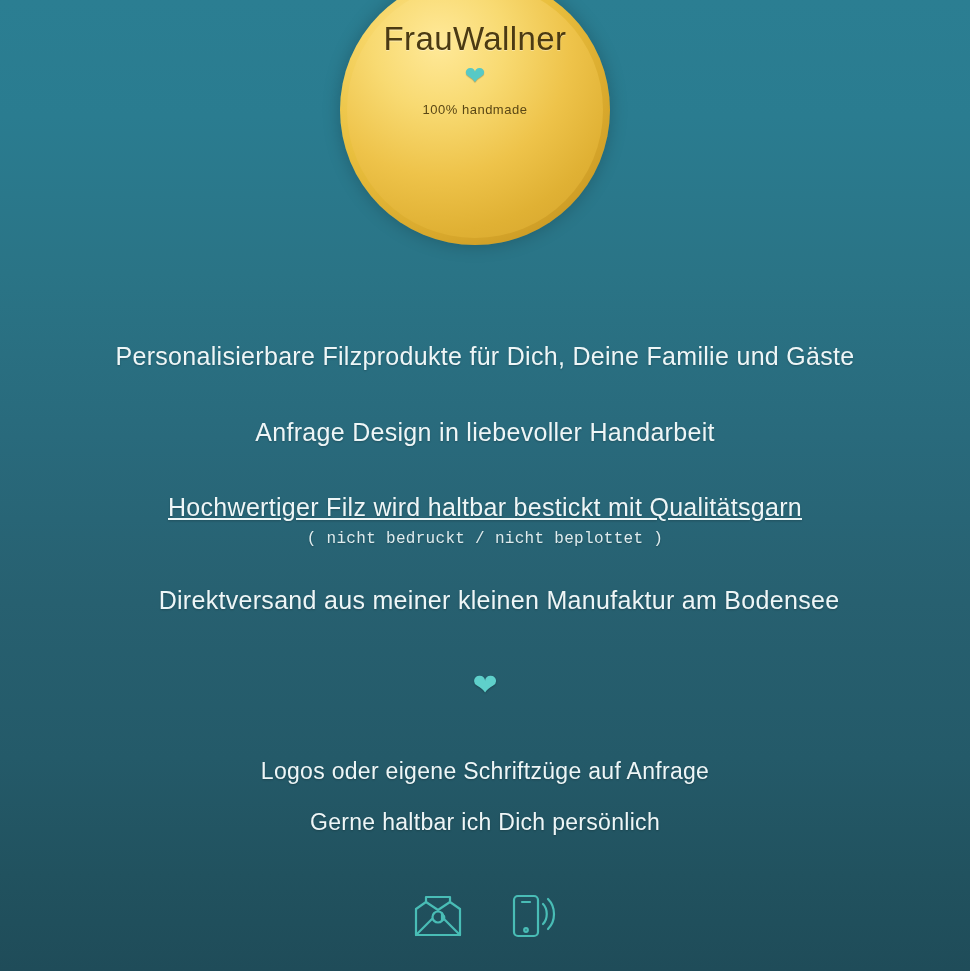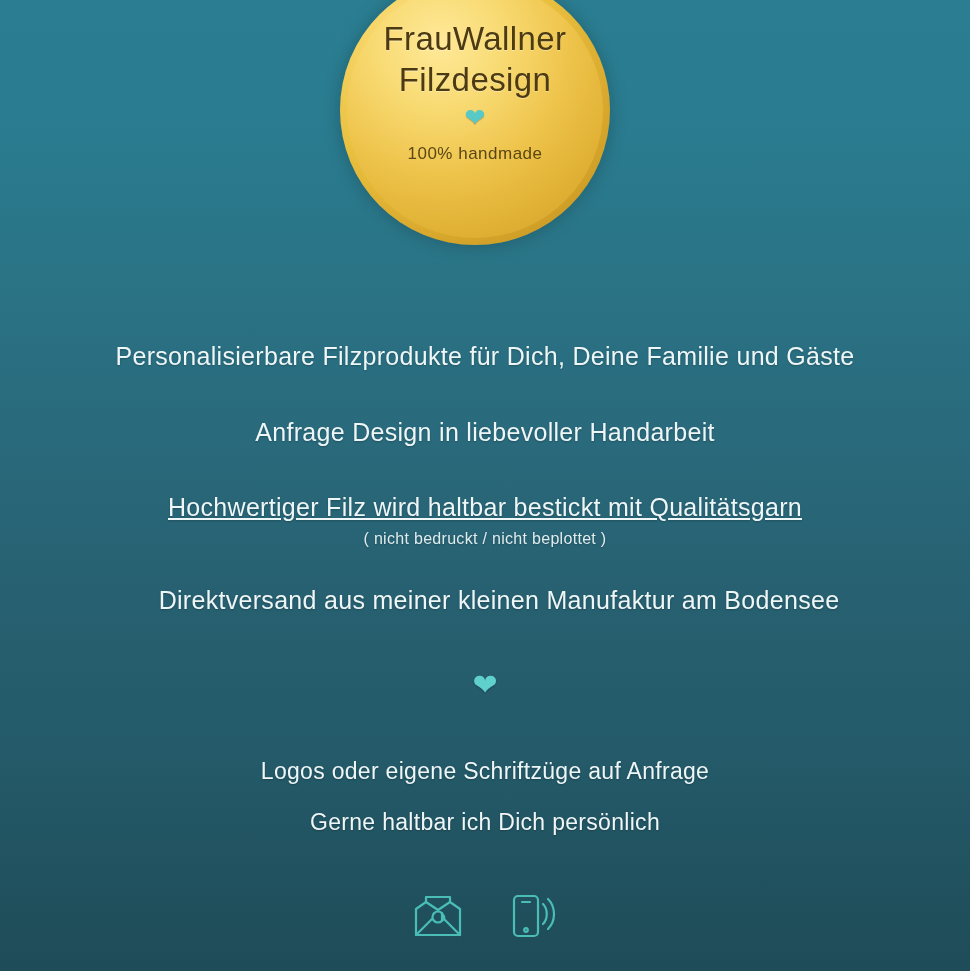--- a/index.html
+++ b/index.html
@@ -78,21 +78,21 @@
   .logo-heart {
     margin-top: 4px;
     font-size: 25px;
     line-height: 1;
     color: #57c9c6;
     text-shadow: 0 1px 1px rgba(0,0,0,0.25);
   }
   .logo-tag {
     margin-top: 14px;
     color: #5a4715;
-    font-size: 17px;
+    font-size: 13px;
     letter-spacing: 0.5px;
   }
 
   
   .content {
     position: absolute;
     top: 330px;
     left: 0;
     width: 970px;
     text-align: center;
@@ -104,20 +104,21 @@
     text-shadow: 0 1px 2px rgba(0,0,0,0.22);
   }
   .line-1 { font-size: 25px; margin-top: 12px; }
   .line-2 { font-size: 25px; margin-top: 47px; }
   .line-3 { font-size: 25px; margin-top: 46px; text-decoration: underline; }
   .line-3-sub {
     font-size: 16px;
     margin-top: 8px;
     color: #dfecee;
     font-weight: 300;
+    font-family: Liberation Mono, monospace;
   }
   .line-4 { font-size: 25px; margin-top: 38px; margin-left: 28px; }
   .heart-divider {
     margin-top: 55px;
     font-size: 30px;
     line-height: 1;
     color: #5fd0cb;
     text-shadow: 0 1px 2px rgba(0,0,0,0.25);
   }
   .line-5 { font-size: 23px; margin-top: 58px; }
@@ -145,21 +146,20 @@
 </style>
 </head>
 <body>
 
 <div class="page">
 
   <div class="logo-wrap">
     <div class="logo-ring"></div>
     <div class="logo-inner">
       <div class="logo-line1">FrauWallner</div>
-      <div class="logo-line2">Filzdesign</div>
       <div class="logo-heart">❤</div>
       <div class="logo-tag">100% handmade</div>
     </div>
   </div>
 
   <div class="content">
     <div class="line line-1">Personalisierbare Filzprodukte für Dich, Deine Familie und Gäste</div>
     <div class="line line-2">Anfrage Design in liebevoller Handarbeit</div>
     <div class="line line-3">Hochwertiger Filz wird haltbar bestickt mit Qualitätsgarn</div>
     <div class="line line-3-sub">( nicht bedruckt / nicht beplottet )</div>

